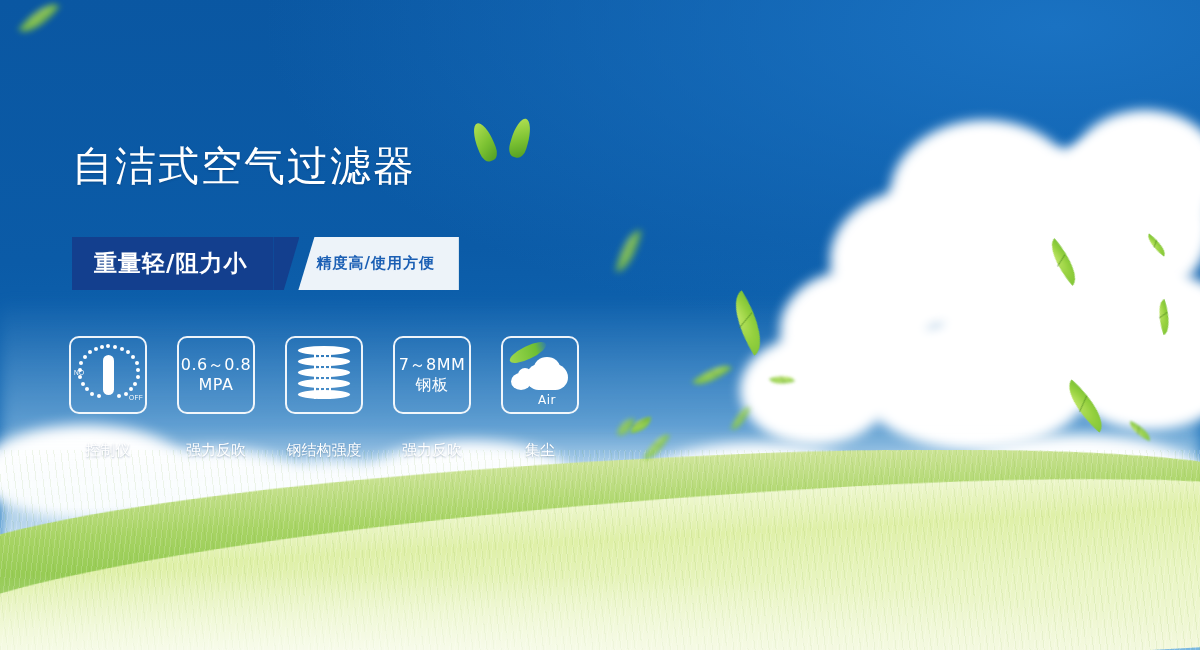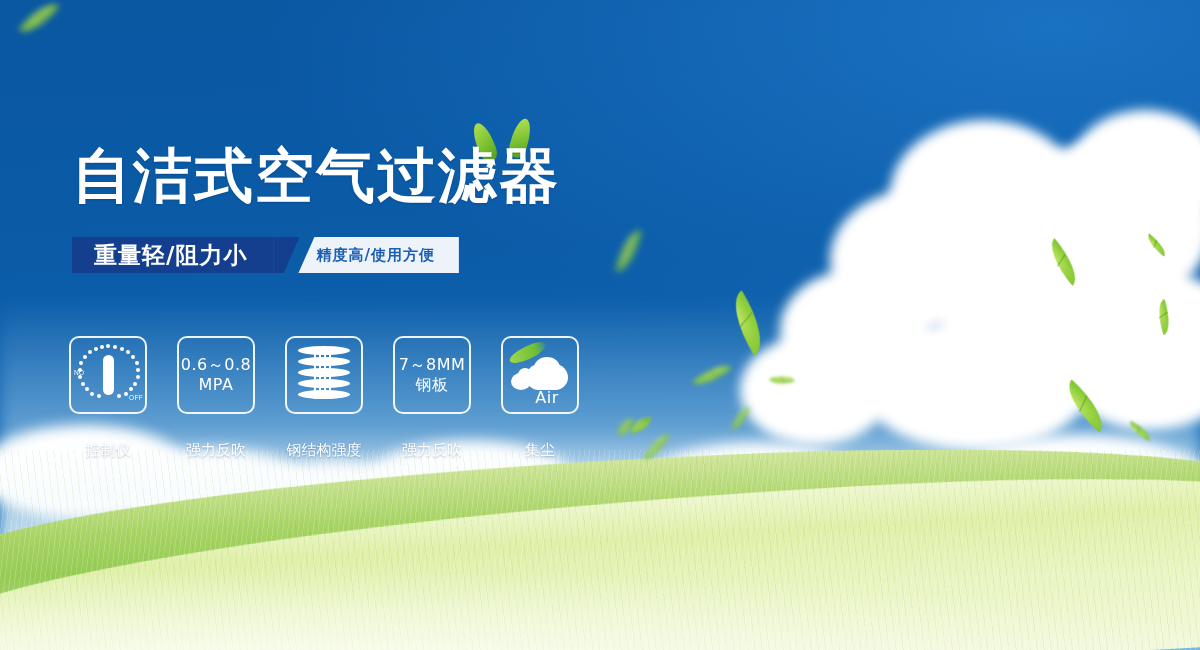--- a/index.html
+++ b/index.html
@@ -74,39 +74,39 @@
   }
   .leaf::after{
     content:"";position:absolute;left:8%;top:48%;width:84%;height:1px;
     background:rgba(60,120,25,.5);transform:rotate(-18deg);transform-origin:left center;
   }
 
   
   .title{
     position:absolute;left:72px;top:146px;
     color:#ffffff;
-    font-size:59px;line-height:1;
+    font-size:41px;line-height:1;
     letter-spacing:2px;
-    font-weight:700;
+    font-weight:400;
     font-family:"DejaVu Sans","Liberation Sans",sans-serif;
     white-space:nowrap;
     text-shadow:0 1px 2px rgba(0,30,70,.25);
   }
 
   .sprout{position:absolute;left:474px;top:112px;width:70px;height:52px;}
   .sprout .lf{
     position:absolute;width:17px;height:40px;
     background:linear-gradient(150deg,#b7e356 0%, #7cc232 55%, #4f9c23 100%);
     border-radius:60% 60% 48% 48% / 72% 72% 34% 34%;
   }
   .sprout .lf.l{left:2px;top:10px;transform:rotate(-22deg);}
   .sprout .lf.r{left:38px;top:6px;transform:rotate(16deg);}
 
   
-  .subbar{position:absolute;left:72px;top:237px;height:36px;display:flex;}
+  .subbar{position:absolute;left:72px;top:237px;height:53px;display:flex;}
   .sub-left{
     background:#133f8e;
     color:#ffffff;
     font-size:23px;font-weight:700;
     display:flex;align-items:center;
     padding:0 26px 0 22px;
     letter-spacing:1px;
     font-family:"DejaVu Sans","Liberation Sans",sans-serif;
   }
   .sub-wedge{
@@ -175,21 +175,21 @@
   .cicon .c2{position:absolute;right:10px;bottom:24px;width:26px;height:22px;background:#fff;border-radius:50%;}
   .cicon .c3{position:absolute;left:1px;bottom:13px;width:20px;height:17px;background:#fff;border-radius:50%;}
   .cicon .c4{position:absolute;left:8px;bottom:22px;width:14px;height:13px;background:#fff;border-radius:50%;}
   .cicon .swoosh{
     position:absolute;left:-2px;top:-1px;width:40px;height:13px;
     background:linear-gradient(100deg,#9fd84f 0%, #6fbf33 70%, rgba(110,190,50,0) 100%);
     border-radius:50% 50% 50% 50%;transform:rotate(-26deg);
   }
   .cicon .air{
     position:absolute;left:14px;right:0;bottom:-4px;text-align:center;
-    color:#fff;font-size:16px;letter-spacing:.5px;
+    color:#fff;font-size:12px;letter-spacing:.5px;
     font-family:"DejaVu Sans","Liberation Sans",sans-serif;
   }
 </style>
 </head>
 <body>
 
 <div class="banner">
 
   <div class="sky"></div>
   <div class="sky-glow"></div>

